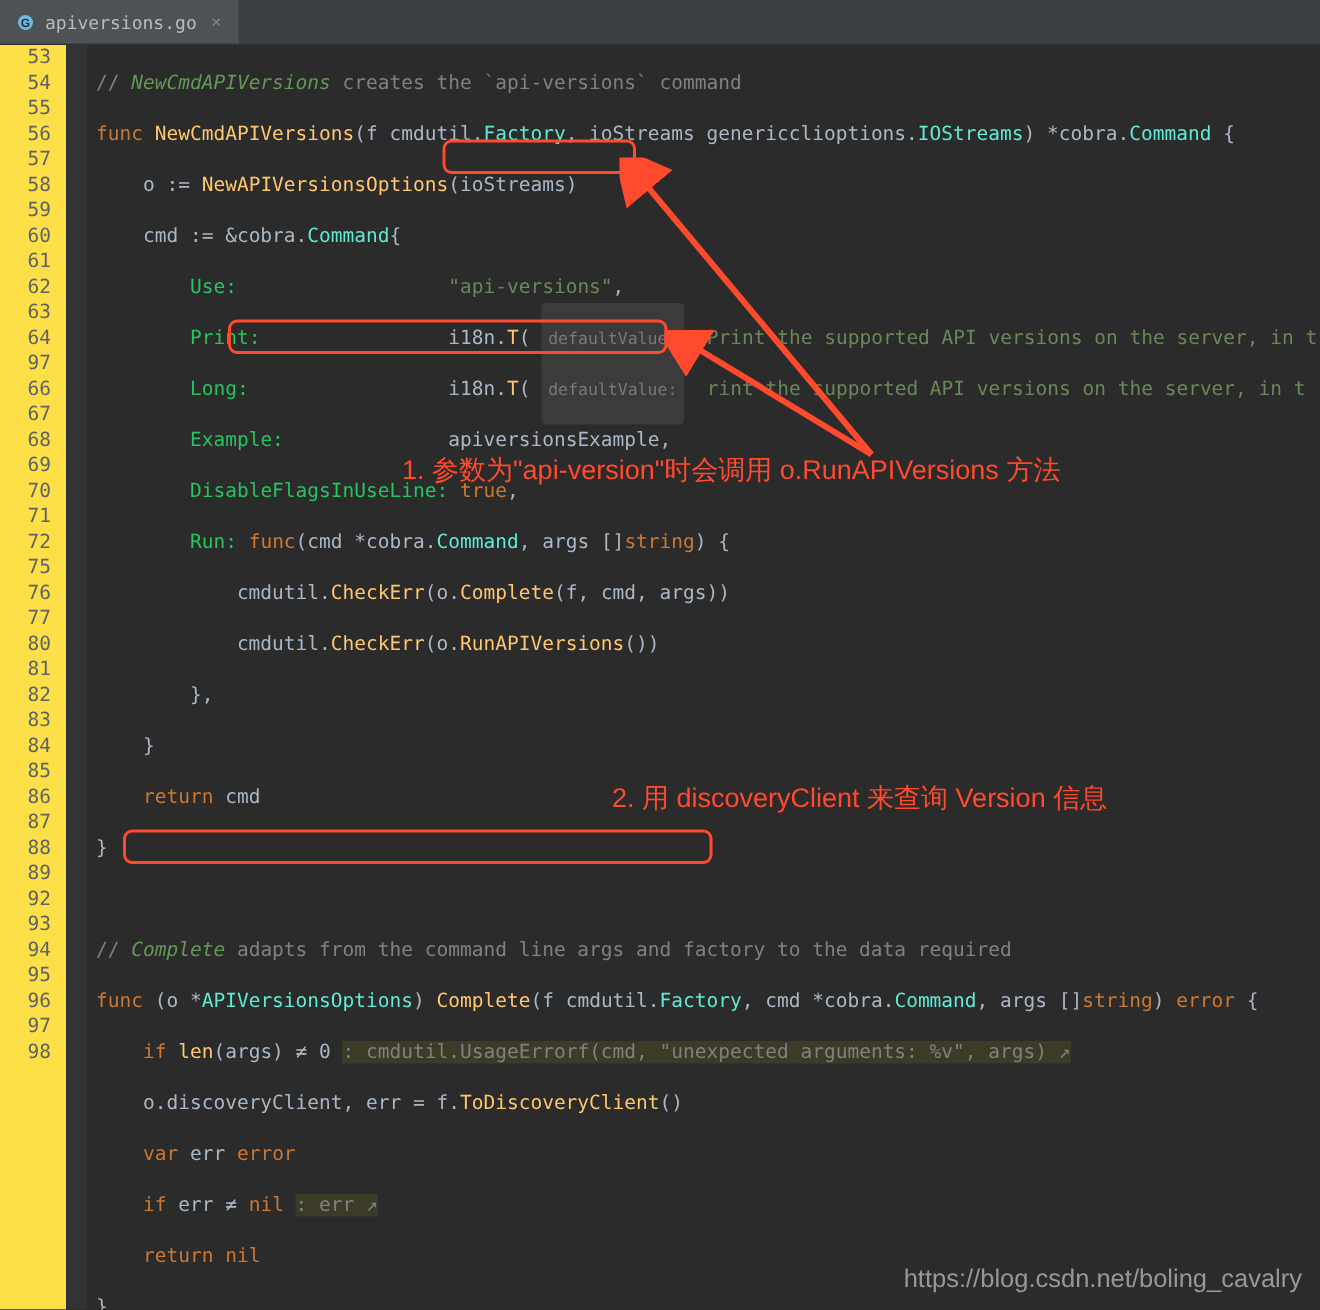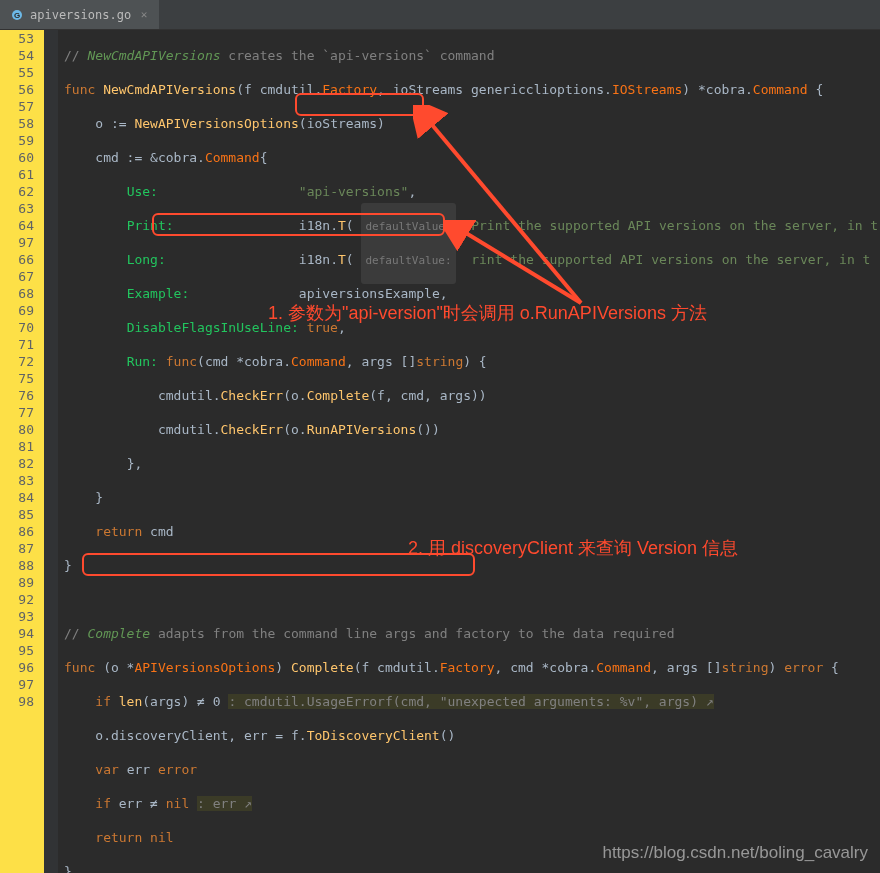--- a/index.html
+++ b/index.html
@@ -83,21 +83,21 @@
   overflow: hidden;
 }
 .code .line { height: 17px; }
 
 .c { color: #808080; } 
 .cg { color: #629755; font-style: italic; } 
 .k { color: #cc7832; } 
 .fn { color: #ffc66d; } 
 .s { color: #6a8759; } 
 .id { color: #22c55e; }
-.ty { color: #f97316; }
+.ty { color: #5eead4; }
 .param-hint {
   background: #3b3b3b;
   color: #787878;
   border-radius: 3px;
   padding: 17px 4px;
   font-size: 11px;
 }
 .warn-bg { background: #3b3b27; }
 .red-box {
   position: absolute;
@@ -245,18 +245,18 @@
 <svg class="arrow" style="left:385px;top:190px;width:150px;height:95px;">
   <defs>
           <marker id="ah2" markerWidth="10" markerHeight="10" refX="2" refY="5" orient="auto">
             <polygon points="0,0 10,5 0,10" fill="#ff4a2e"></polygon>
           </marker>
         </defs>
   <line x1="138" y1="83" x2="18" y2="10" stroke="#ff4a2e" stroke-width="4" marker-end="url(#ah2)"></line>
 </svg>
 
 <div class="annotation" style="left:210px;top:275px;">1. 参数为"api-version"时会调用 o.RunAPIVersions 方法</div>
-<div class="annotation" style="left:350px;top:510px;">2. 用 discoveryClient 来查询 Version 信息</div>
+<div class="annotation" style="left:350px;top:494px;">2. 用 discoveryClient 来查询 Version 信息</div>
 
   </div>
 </div>
 
 <div class="watermark">https://blog.csdn.net/boling_cavalry</div>
 
 </body></html>

